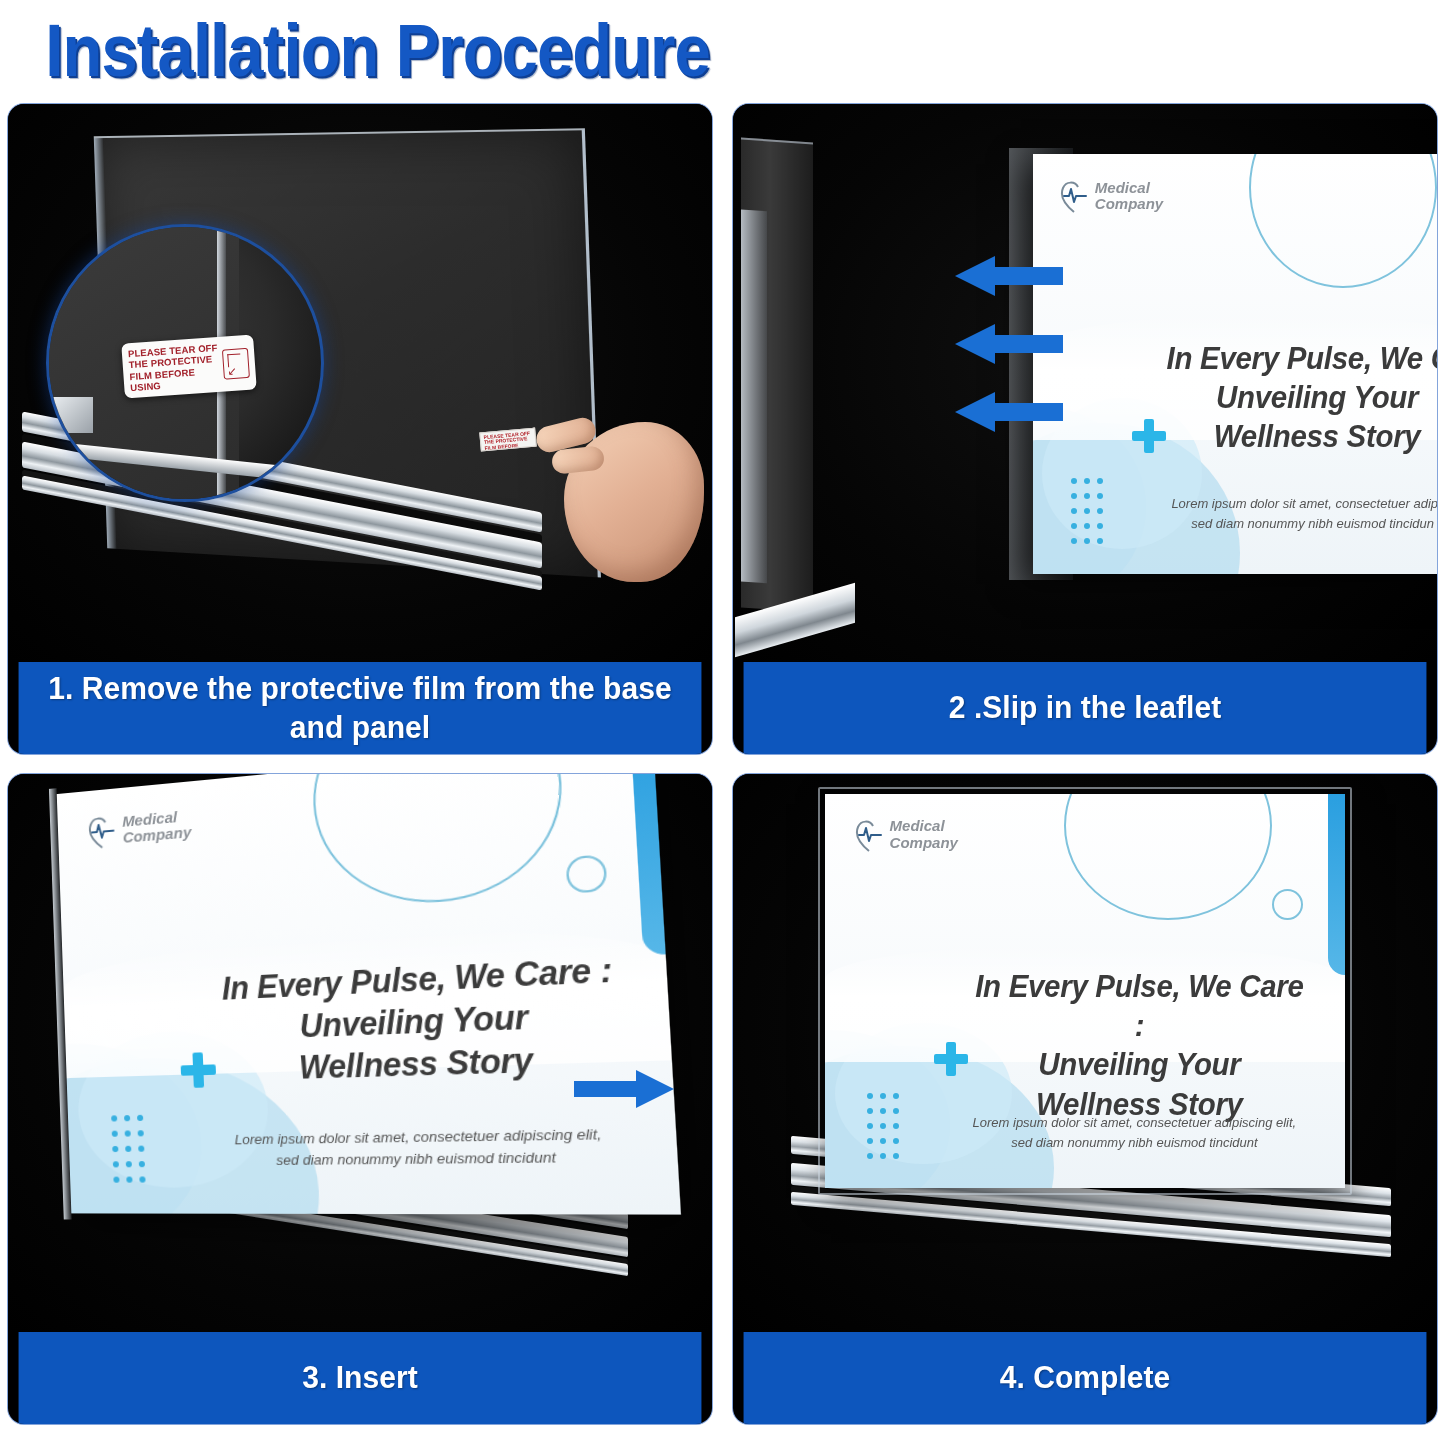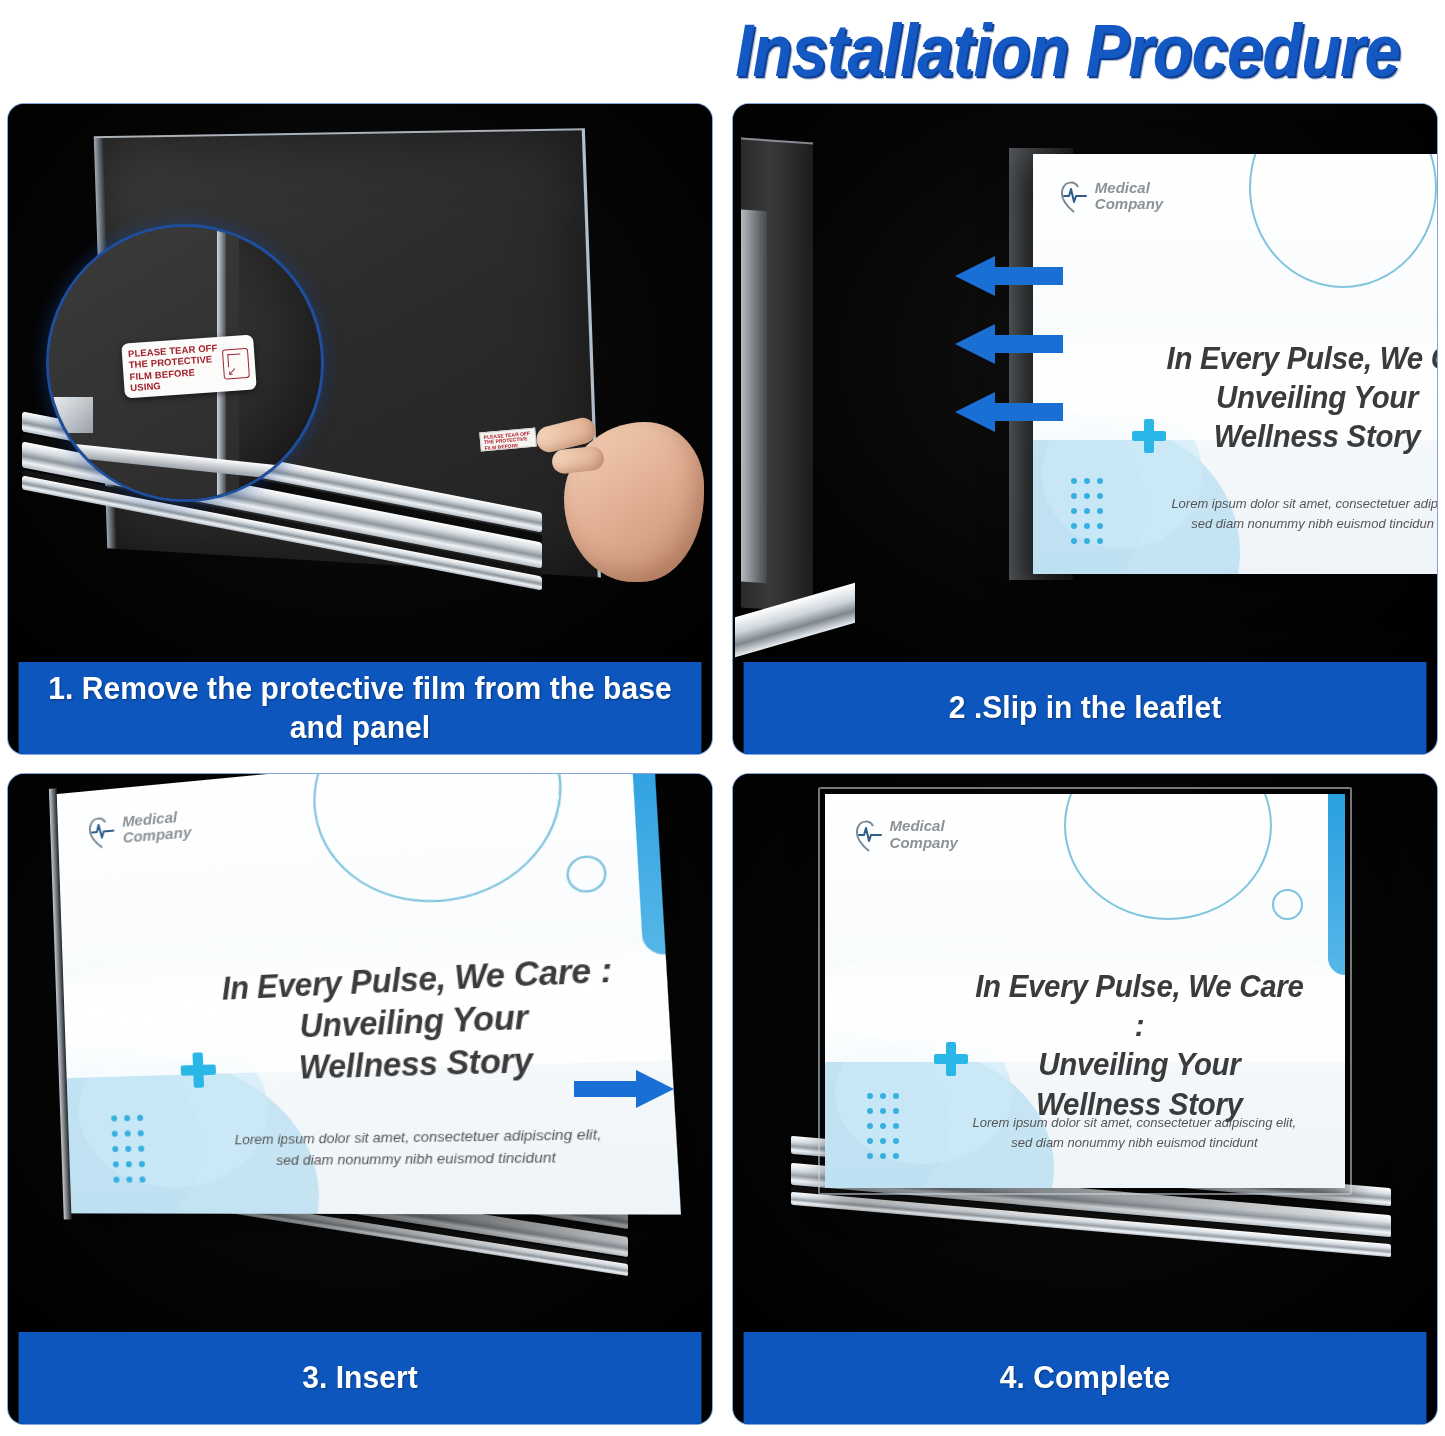--- a/index.html
+++ b/index.html
@@ -6,21 +6,21 @@
   html, body {
     width: 1445px; height: 1436px;
     background: #ffffff;
     font-family: "Liberation Sans", sans-serif;
     overflow: hidden;
   }
 
   
   .title-bar {
     height: 100px;
-    display: flex; align-items: center; justify-content: flex-end; font-style: italic;
+    display: flex; align-items: center; justify-content: flex-start;
   }
   .title {
     font-size: 74px;
     font-weight: bold;
     color: #1458c4;
     letter-spacing: -1px;
     transform: scaleX(0.88);
     text-shadow: 2px 2px 0 #0e3f94, 3px 3px 1px rgba(10,40,100,.35);
     white-space: nowrap;
   }

